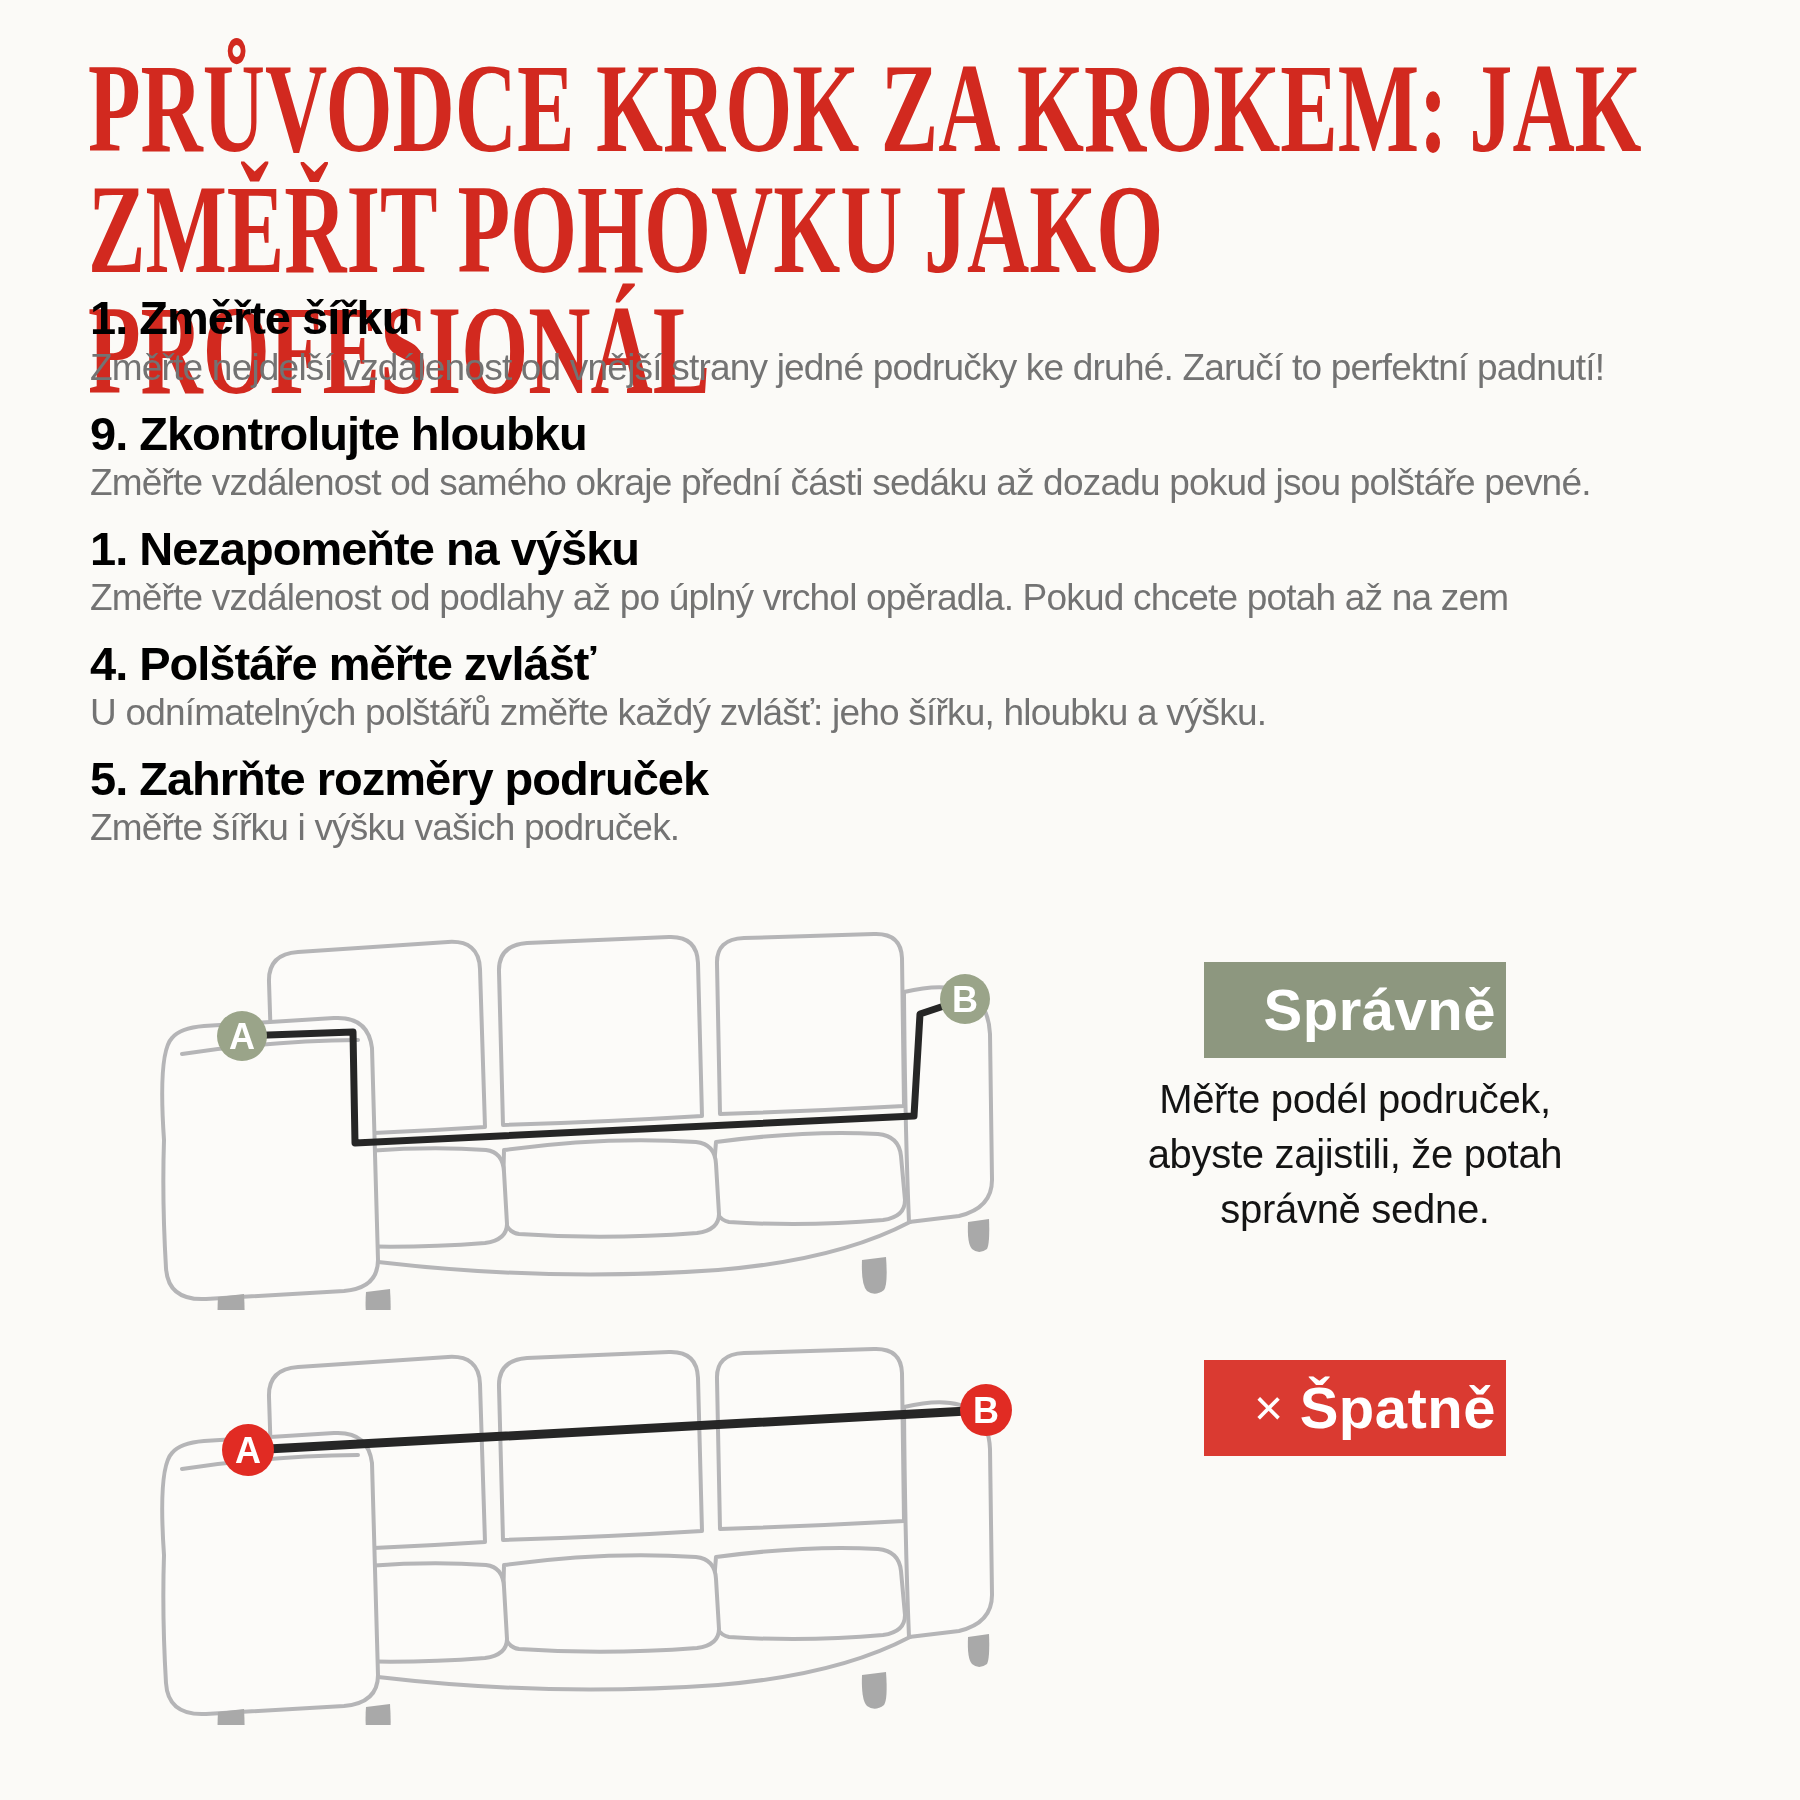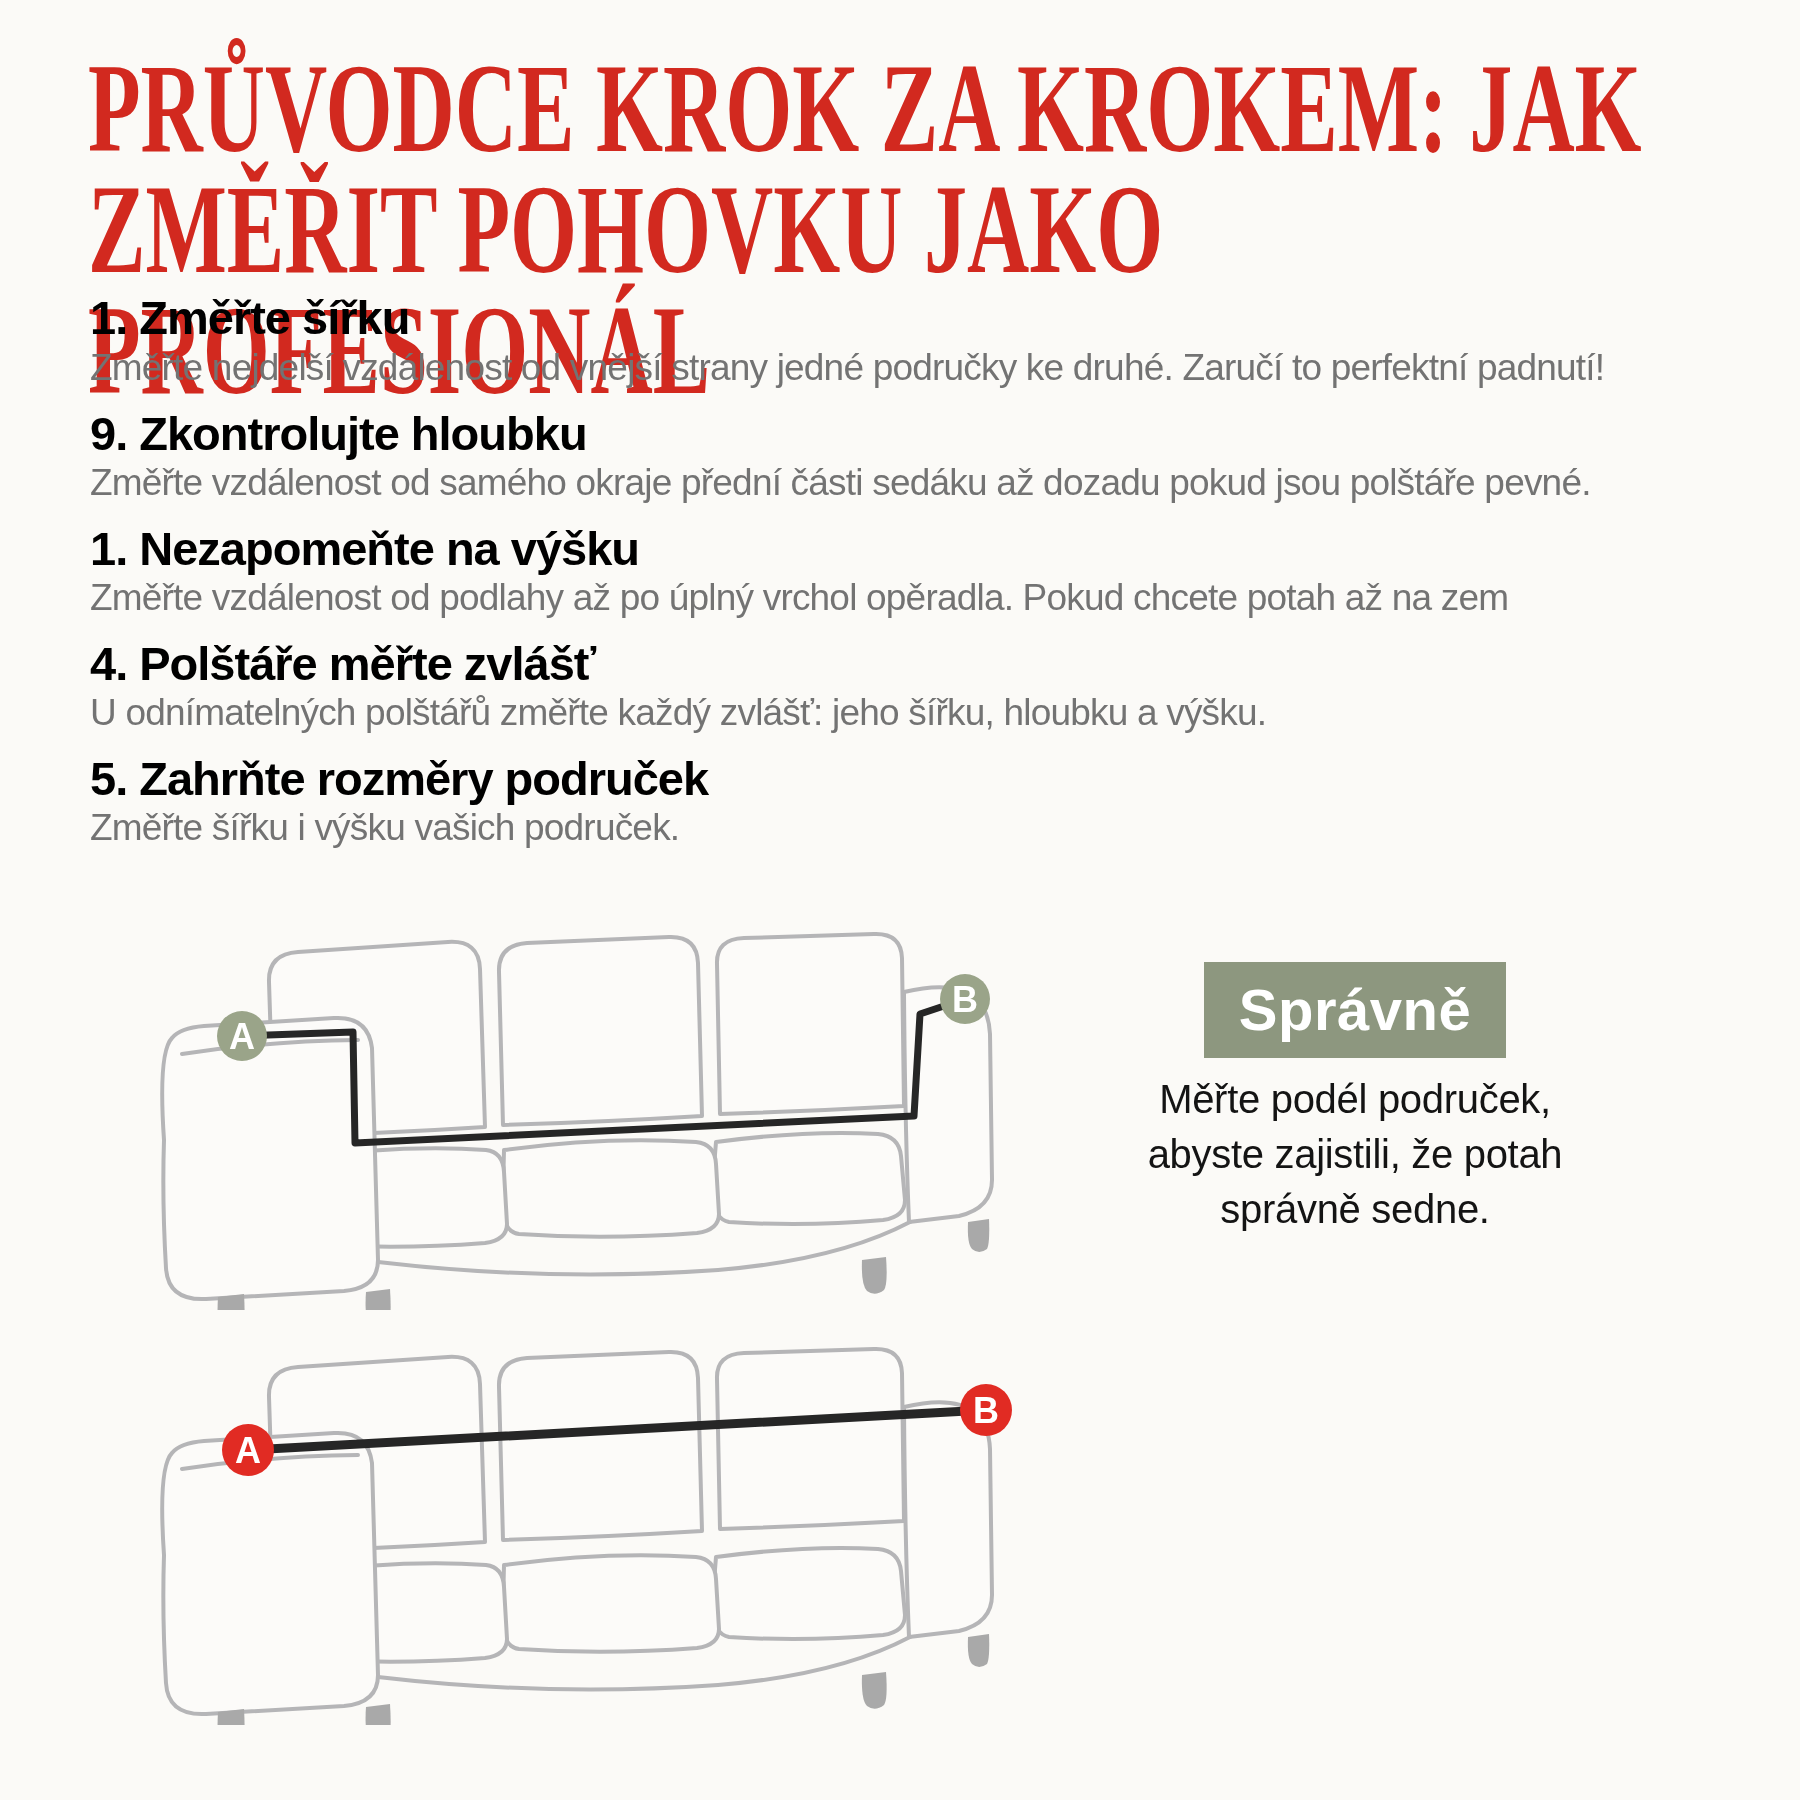--- a/index.html
+++ b/index.html
@@ -28,21 +28,21 @@
   }
   .sofa{position:absolute;width:1010px;height:382px;}
   .sofa1{left:118px;top:928px;}
   .sofa2{left:118px;top:1343px;}
   .side-col{position:absolute;left:1075px;width:560px;text-align:center;}
   .col1{top:962px;}
   .col2{top:1360px;}
   .badge{
     display:inline-block;min-width:302px;height:96px;line-height:96px;
     font-size:58px;font-weight:700;color:#ffffff;letter-spacing:0.5px;
-    padding:0 10px;box-sizing:border-box;
+    padding:0 10px;box-sizing:border-box;text-align:right;
   }
   .badge-ok{background:#8d977f;}
   .badge-bad{background:#da3a31;}
   .badge-x{font-weight:400;font-size:50px;margin-right:16px;position:relative;top:-3px;}
   .caption{
     margin-top:14px;font-size:40px;line-height:1.37;color:#141414;
     letter-spacing:-0.3px;white-space:pre-line;
   }
   svg text.mk{
     font-family:"Liberation Sans",sans-serif;font-weight:700;
@@ -129,13 +129,16 @@
 <div class="side-col col1">
   <div class="badge badge-ok">
     <span>Správně</span>
   </div>
   <div class="caption">Měřte podél područek,
 abyste zajistili, že potah
 správně sedne.</div>
 </div>
 
 <div class="side-col col2">
+  <div class="badge badge-bad">
+    <span class="badge-x">×</span><span>Špatně</span>
+  </div>
 </div>
 
 </body></html>

